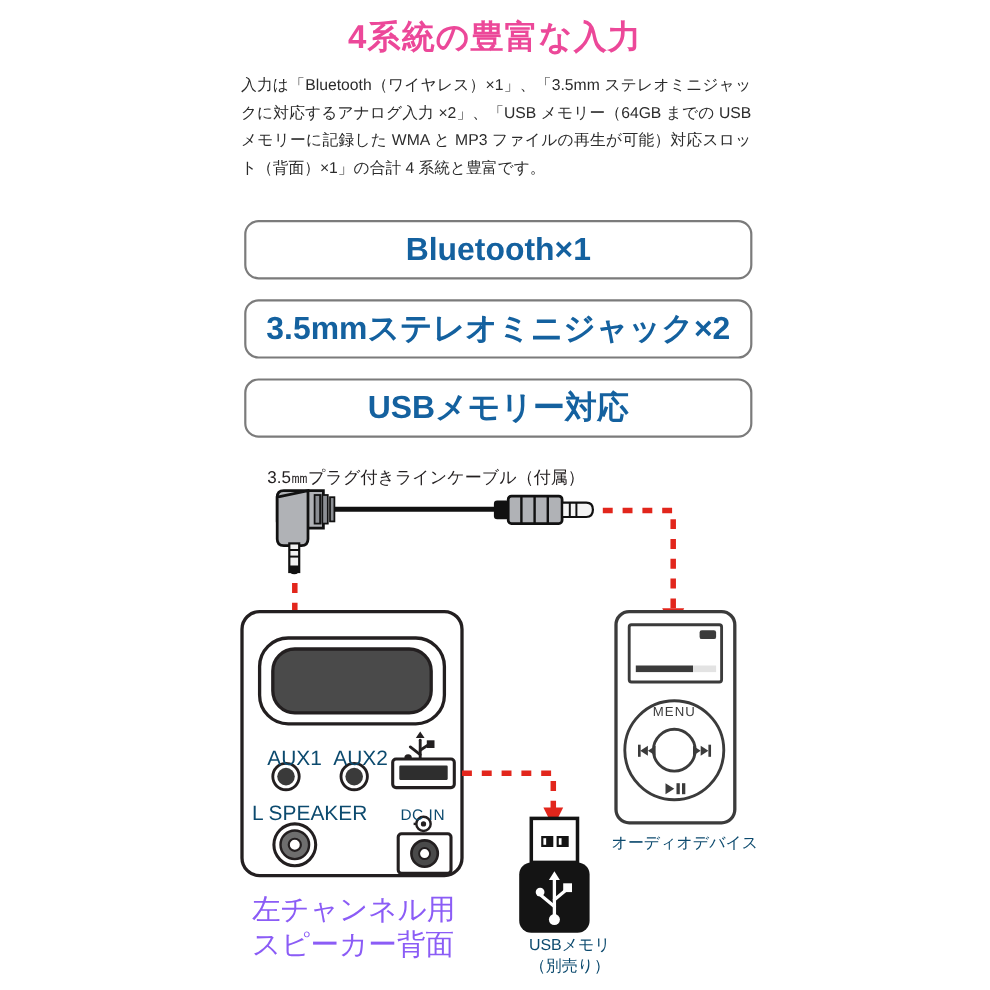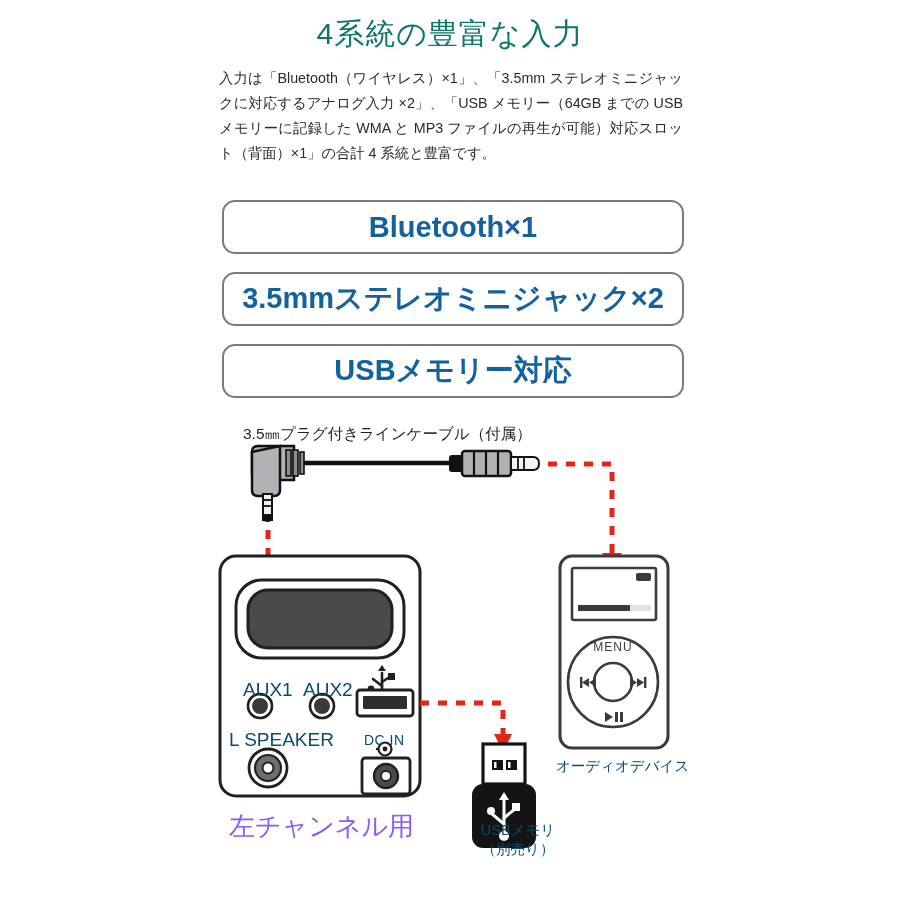--- a/index.html
+++ b/index.html
@@ -2,21 +2,21 @@
 <html><head>
 <meta charset="utf-8">
 <style>
   html,body{margin:0;padding:0;background:#ffffff;}
   body{width:900px;height:900px;position:relative;overflow:hidden;
        font-family:"Liberation Sans","DejaVu Sans",sans-serif;color:#231f20;}
 
   
   #title{
     position:absolute;left:0;top:14px;width:900px;text-align:center;
-    font-size:30px;font-weight:normal;color:#0f766e;letter-spacing:1px;
+    font-size:30px;font-weight:bold;color:#ec4899;letter-spacing:1px;
   }
 
   
   #intro{
     position:absolute;left:219px;top:66px;width:464px;
     font-size:14.3px;line-height:25px;color:#2b2b2b;text-align:justify;
   }
 
   
   .fbox{
@@ -41,21 +41,21 @@
 
   
   .lbl{position:absolute;white-space:nowrap;color:#0c4a6e;}
   #lbl-aux1{left:243px;top:679px;font-size:19px;}
   #lbl-aux2{left:303px;top:679px;font-size:19px;}
   #lbl-lspk{left:229px;top:729px;font-size:19px;}
   #lbl-dcin{left:364px;top:732px;font-size:14px;letter-spacing:.5px;}
   #lbl-speaker-back{
     left:229px;top:810px;font-size:26px;color:#8b5cf6;line-height:32px;
   }
-  #lbl-usbmem{left:473px;top:821px;font-size:14.5px;text-align:center;
+  #lbl-usbmem{left:473px;top:851px;font-size:14.5px;text-align:center;
               width:90px;line-height:19px;}
   #lbl-audiodev{left:556px;top:757px;font-size:14.5px;}
 </style>
 </head>
 <body>
 
 <div id="title">4系統の豊富な入力</div>
 
 <div id="intro">入力は「Bluetooth（ワイヤレス）×1」、「3.5mm ステレオミニジャックに対応するアナログ入力 ×2」、「USB メモリー（64GB までの USB メモリーに記録した WMA と MP3 ファイルの再生が可能）対応スロット（背面）×1」の合計 4 系統と豊富です。</div>
 
@@ -206,20 +206,21 @@
   </g>
 </svg>
 
 <div class="lbl" id="lbl-aux1">AUX1</div>
 <div class="lbl" id="lbl-aux2">AUX2</div>
 <div class="lbl" id="lbl-lspk">L SPEAKER</div>
 <div class="lbl" id="lbl-dcin">DC IN</div>
 
 <div class="lbl" id="lbl-speaker-back">
   <span>左チャンネル用</span><br>
+  <span>スピーカー背面</span>
 </div>
 
 <div class="lbl" id="lbl-usbmem">
   <span>USBメモリ</span><br>
   <span>（別売り）</span>
 </div>
 
 <div class="lbl" id="lbl-audiodev">オーディオデバイス</div>
 
 </body></html>

